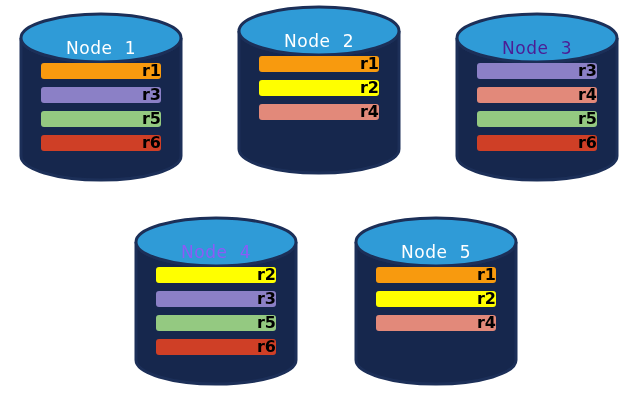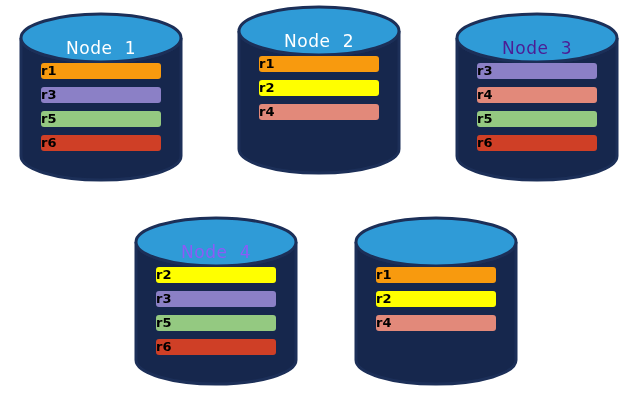--- a/index.html
+++ b/index.html
@@ -51,25 +51,25 @@
     top: 55px;
     width: 182px;
     z-index: 3;
   }
   .shard {
     width: 120px;
     height: 16px;
     margin: 0 auto 8px auto;
     border-radius: 3px;
     color: #000000;
-    font-size: 13px;
+    font-size: 16px;
     font-weight: bold;
     font-family: "DejaVu Sans", sans-serif;
     line-height: 16px;
-    text-align: left;
+    text-align: right;
     box-sizing: border-box;
   }
 </style>
 </head>
 <body>
 
 <div id="diagram">
     <div class="node" style="left: 10px; top: 8px;">
       <svg class="node-svg" viewBox="0 0 182 178">
         <path d="M 11 30 L 11 148 A 80 24 0 0 0 171 148 L 171 30 A 80 24 0 0 1 11 30 Z" fill="#16274d" stroke="#1c2f58" stroke-width="3"></path>
@@ -119,19 +119,20 @@
         <div class="shard" style="background: rgb(139, 128, 198); color: rgb(0, 0, 0);">r3</div>
         <div class="shard" style="background: rgb(148, 201, 129); color: rgb(0, 0, 0);">r5</div>
         <div class="shard" style="background: rgb(207, 63, 38); color: rgb(0, 0, 0);">r6</div>
       </div>
     </div>
     <div class="node" style="left: 345px; top: 212px;">
       <svg class="node-svg" viewBox="0 0 182 178">
         <path d="M 11 30 L 11 148 A 80 24 0 0 0 171 148 L 171 30 A 80 24 0 0 1 11 30 Z" fill="#16274d" stroke="#1c2f58" stroke-width="3"></path>
         <ellipse cx="91" cy="30" rx="80" ry="24" fill="#2f9bd7" stroke="#1c2f58" stroke-width="3"></ellipse>
       </svg>
+      <div class="node-title" style="color: rgb(255, 255, 255);">Node  5</div>
       <div class="shards">
         <div class="shard" style="background: rgb(248, 154, 14); color: rgb(0, 0, 0);">r1</div>
         <div class="shard" style="background: rgb(255, 255, 0); color: rgb(0, 0, 0);">r2</div>
         <div class="shard" style="background: rgb(226, 137, 122); color: rgb(0, 0, 0);">r4</div>
       </div>
     </div>
   </div>
 
 </body></html>

